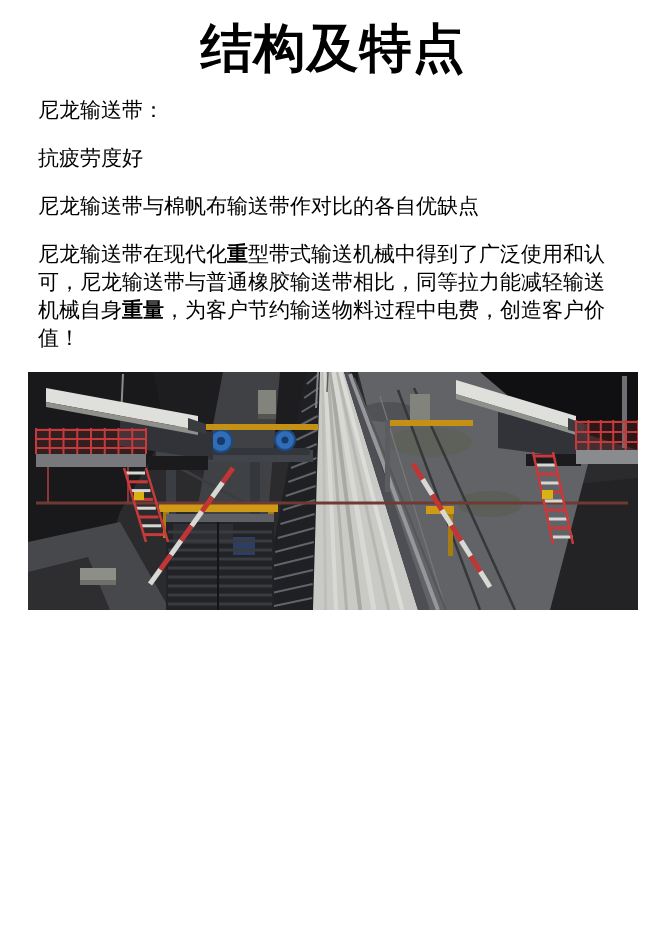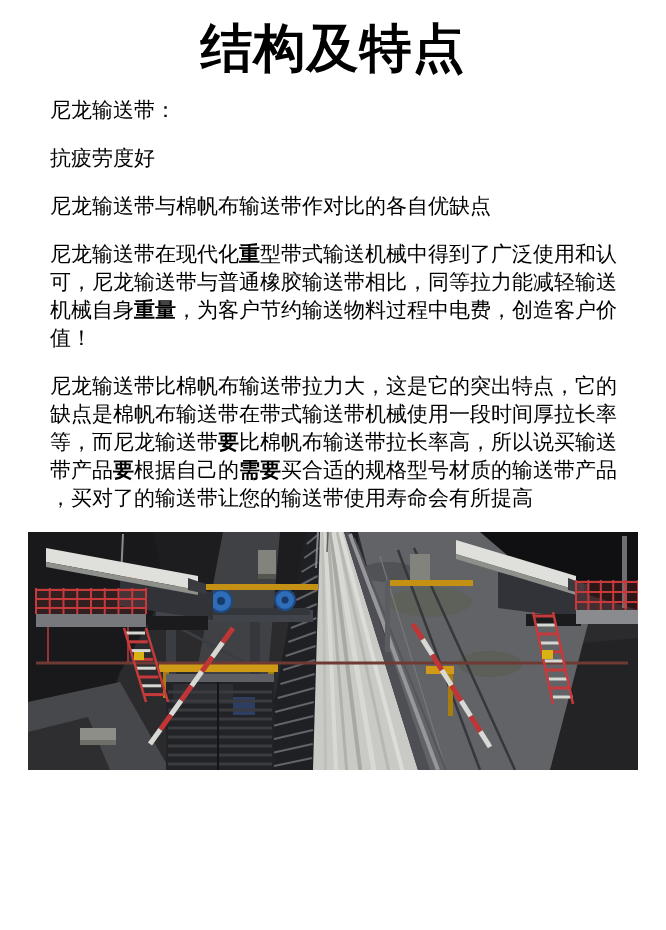--- a/index.html
+++ b/index.html
@@ -7,42 +7,41 @@
     width:666px;height:930px;overflow:hidden;color:#000;
     font-family:"Liberation Sans","DejaVu Sans",sans-serif;
     -webkit-font-smoothing:antialiased;
   }
   .page-title{
     font-size:52px;font-weight:700;text-align:center;
     line-height:1.08;margin:20px 0 0 0;letter-spacing:1px;
   }
   .article{padding:0 38px;}
   .article p{
-    font-size:21px;line-height:28px;margin:20px 12px;
+    font-size:21px;line-height:28px;margin:20px 0;
     width:575px;word-break:break-all;line-break:anywhere;
     font-weight:400;
   }
   .article p b{font-weight:700;}
   figure.photo{
     margin:20px 0 0 28px;width:610px;height:238px;padding:0;
     line-height:0;
   }
   figure.photo svg{display:block;}
 </style>
 </head>
 <body>
 
 <h1 class="page-title">结构及特点</h1>
 
 <div class="article">
     <p><span>尼龙输送带：</span></p>
     <p><span>抗疲劳度好</span></p>
     <p><span>尼龙输送带与棉帆布输送带作对比的各自优缺点</span></p>
     <p><span>尼龙输送带在现代化</span><b>重</b><span>型带式输送机械中得到了广泛使用和认可，尼龙输送带与普通橡胶输送带相比，同等拉力能减轻输送机械自身</span><b>重量</b><span>，为客户节约输送物料过程中电费，创造客户价值！</span></p>
-    <p><span>尼龙输送带比棉帆布输送带拉力大，这是它的突出特点，它的缺点是棉帆布输送带在带式输送带机械使用一段时间厚拉长率等，而尼龙输送带</span><b>要</b><span>比棉帆布输送带拉长率高，所以说买输送带产品</span><b>要</b><span>根据自己的</span><b>需要</b><span>买合适的规格型号材质的输送带产品，买对了的输送带让您的输送带使用寿命会有所提高</span></p>
   </div>
 
 <figure class="photo">
   <svg width="610" height="238" viewBox="0 0 610 238">
 
     <g>
       <rect x="0" y="0" width="610" height="238" fill="#2b2b2e"></rect>
       <rect x="0" y="0" width="330" height="60" fill="#1d1d20"></rect>
       <polygon points="430,0 610,0 610,78 505,46 430,28" fill="#101012"></polygon>
       <polygon points="480,118 610,106 610,238 468,238" fill="#232325"></polygon>

